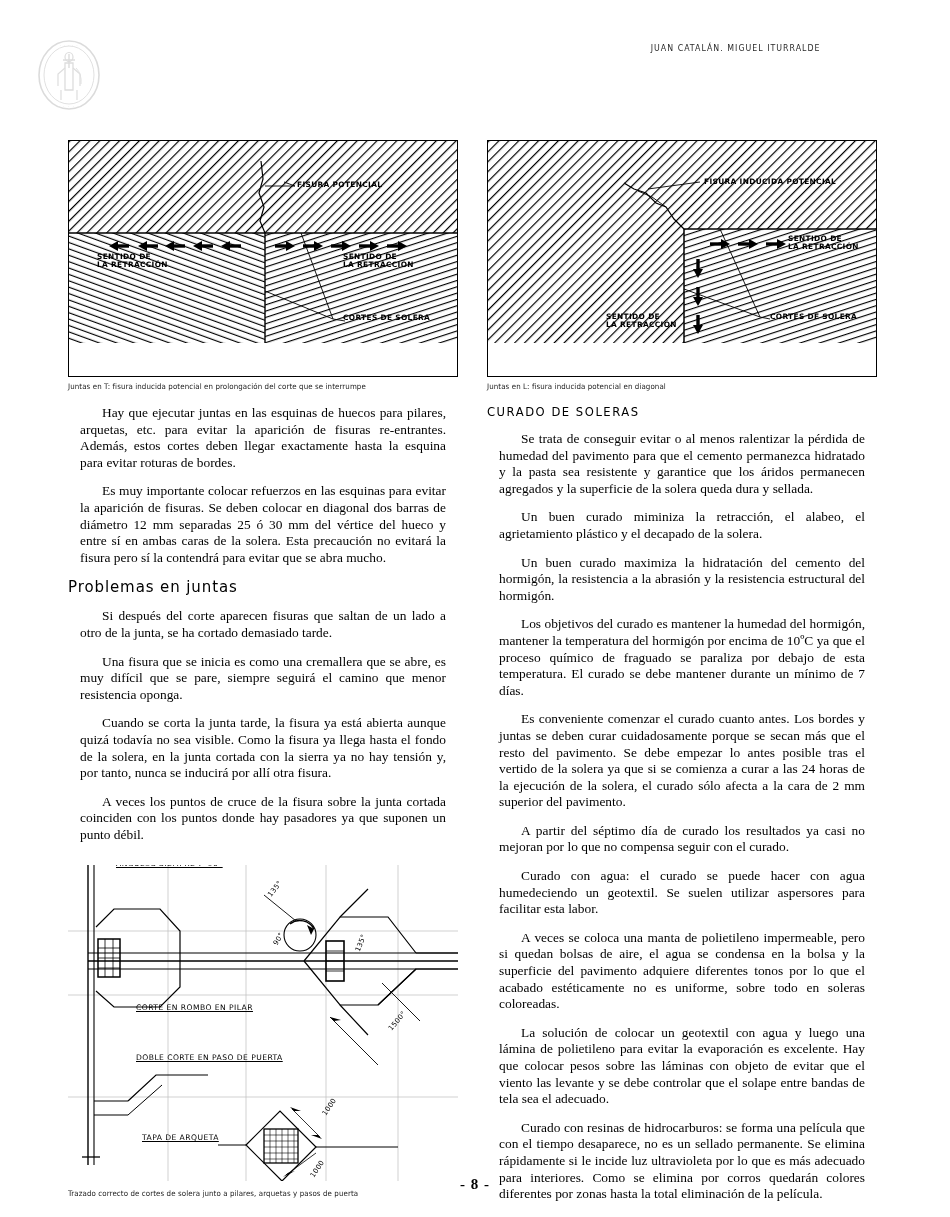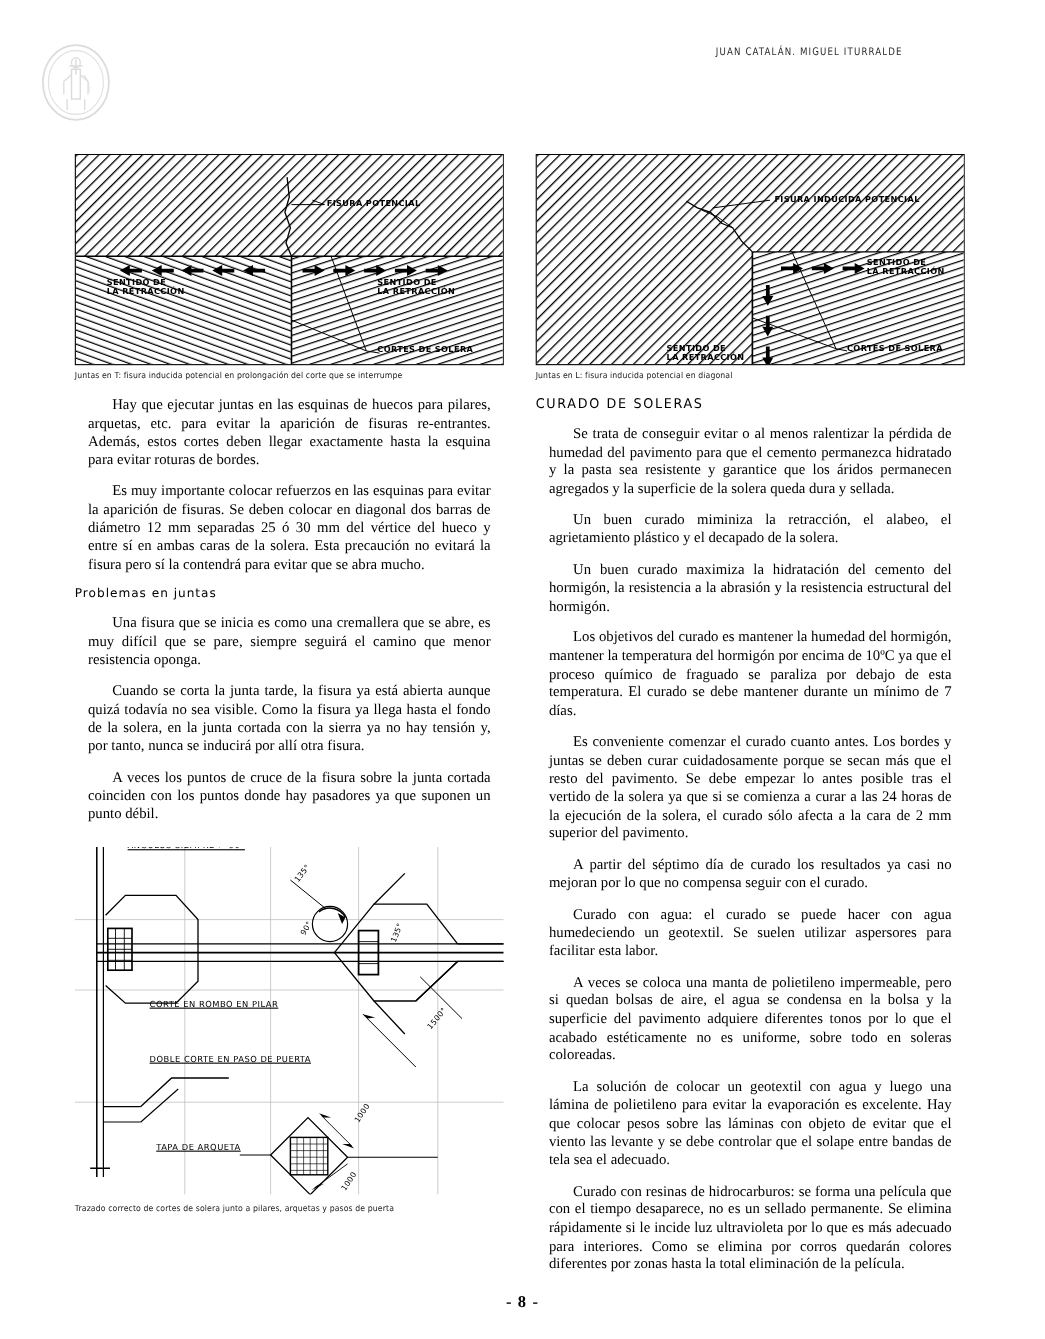--- a/index.html
+++ b/index.html
@@ -51,21 +51,21 @@
     position: absolute;
     width: 390px;
     top: 140px;
   }
   #col-left  { left: 68px; }
   #col-right { left: 487px; }
 
   
   .figure-box {
     width: 390px;
-    height: 192px;
+    height: 237px;
     border: 1px solid #000;
     position: relative;
     overflow: hidden;
     background: #fff;
     box-sizing: border-box;
   }
   .fig-caption {
     font-family: "DejaVu Sans", sans-serif;
     font-size: 7.6px;
     color: #222;
@@ -102,21 +102,21 @@
     font-size: 12.2px;
     font-weight: normal;
     letter-spacing: 1.6px;
     margin: 0 0 9px 0;
     color: #000;
     transform: scaleX(0.95);
     transform-origin: left center;
   }
   h3.sub-head {
     font-family: "DejaVu Sans", sans-serif;
-    font-size: 11px;
+    font-size: 15px;
     font-weight: normal;
     letter-spacing: 0.9px;
     margin: 9px 0 3px 0;
     color: #000;
   }
 
   
   #drawing-box {
     width: 390px;
     height: 320px;
@@ -255,20 +255,21 @@
     </div>
     <div class="fig-label" style="left:274px; top:173px;">CORTES DE SOLERA</div>
   </div>
   <div class="fig-caption">Juntas en T: fisura inducida potencial en prolongación del corte que se interrumpe</div>
 
   <p class="body">Hay que ejecutar juntas en las esquinas de huecos para pilares, arquetas, etc. para evitar la aparición de fisuras re-entrantes. Además, estos cortes deben llegar exactamente hasta la esquina para evitar roturas de bordes.</p>
   <p class="body">Es muy importante colocar refuerzos en las esquinas para evitar la aparición de fisuras. Se deben colocar en diagonal dos barras de diámetro 12 mm separadas 25 ó 30 mm del vértice del hueco y entre sí en ambas caras de la solera. Esta precaución no evitará la fisura pero sí la contendrá para evitar que se abra mucho.</p>
 
   <h3 class="sub-head">Problemas en juntas</h3>
 
+  <p class="body">Si después del corte aparecen fisuras que saltan de un lado a otro de la junta, se ha cortado demasiado tarde.</p>
   <p class="body">Una fisura que se inicia es como una cremallera que se abre, es muy difícil que se pare, siempre seguirá el camino que menor resistencia oponga.</p>
   <p class="body">Cuando se corta la junta tarde, la fisura ya está abierta aunque quizá todavía no sea visible. Como la fisura ya llega hasta el fondo de la solera, en la junta cortada con la sierra ya no hay tensión y, por tanto, nunca se inducirá por allí otra fisura.</p>
   <p class="body"> A veces los puntos de cruce de la fisura sobre la junta cortada coinciden con los puntos donde hay pasadores ya que suponen un punto débil.</p>
 
   <div id="drawing-box" style="margin-top:22px;">
     <svg width="390" height="316" viewBox="0 0 390 316">
       <g stroke="#000" fill="none">
 
         <g stroke="#bdbdbd" stroke-width="0.7">
           <line x1="100" y1="0" x2="100" y2="316"></line>

